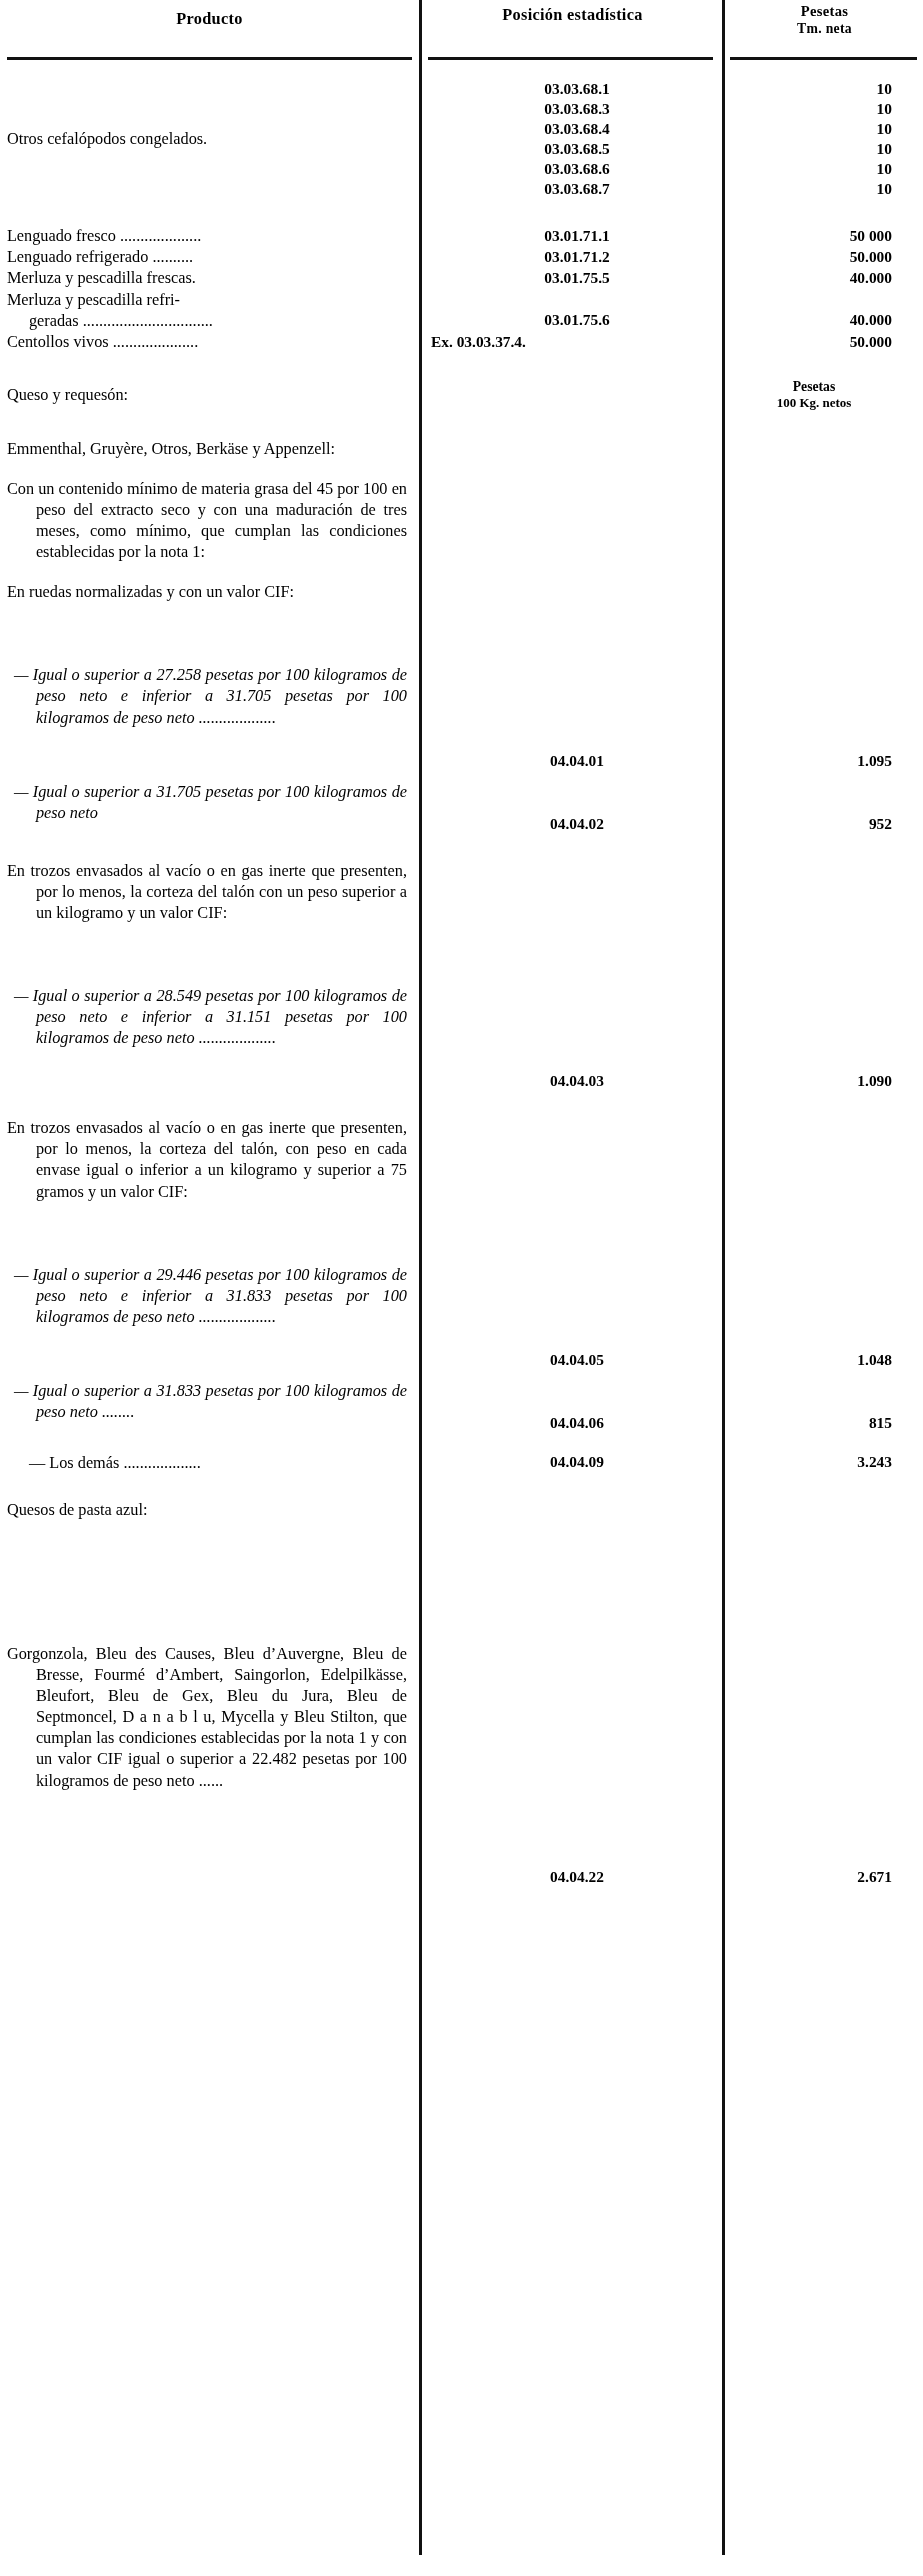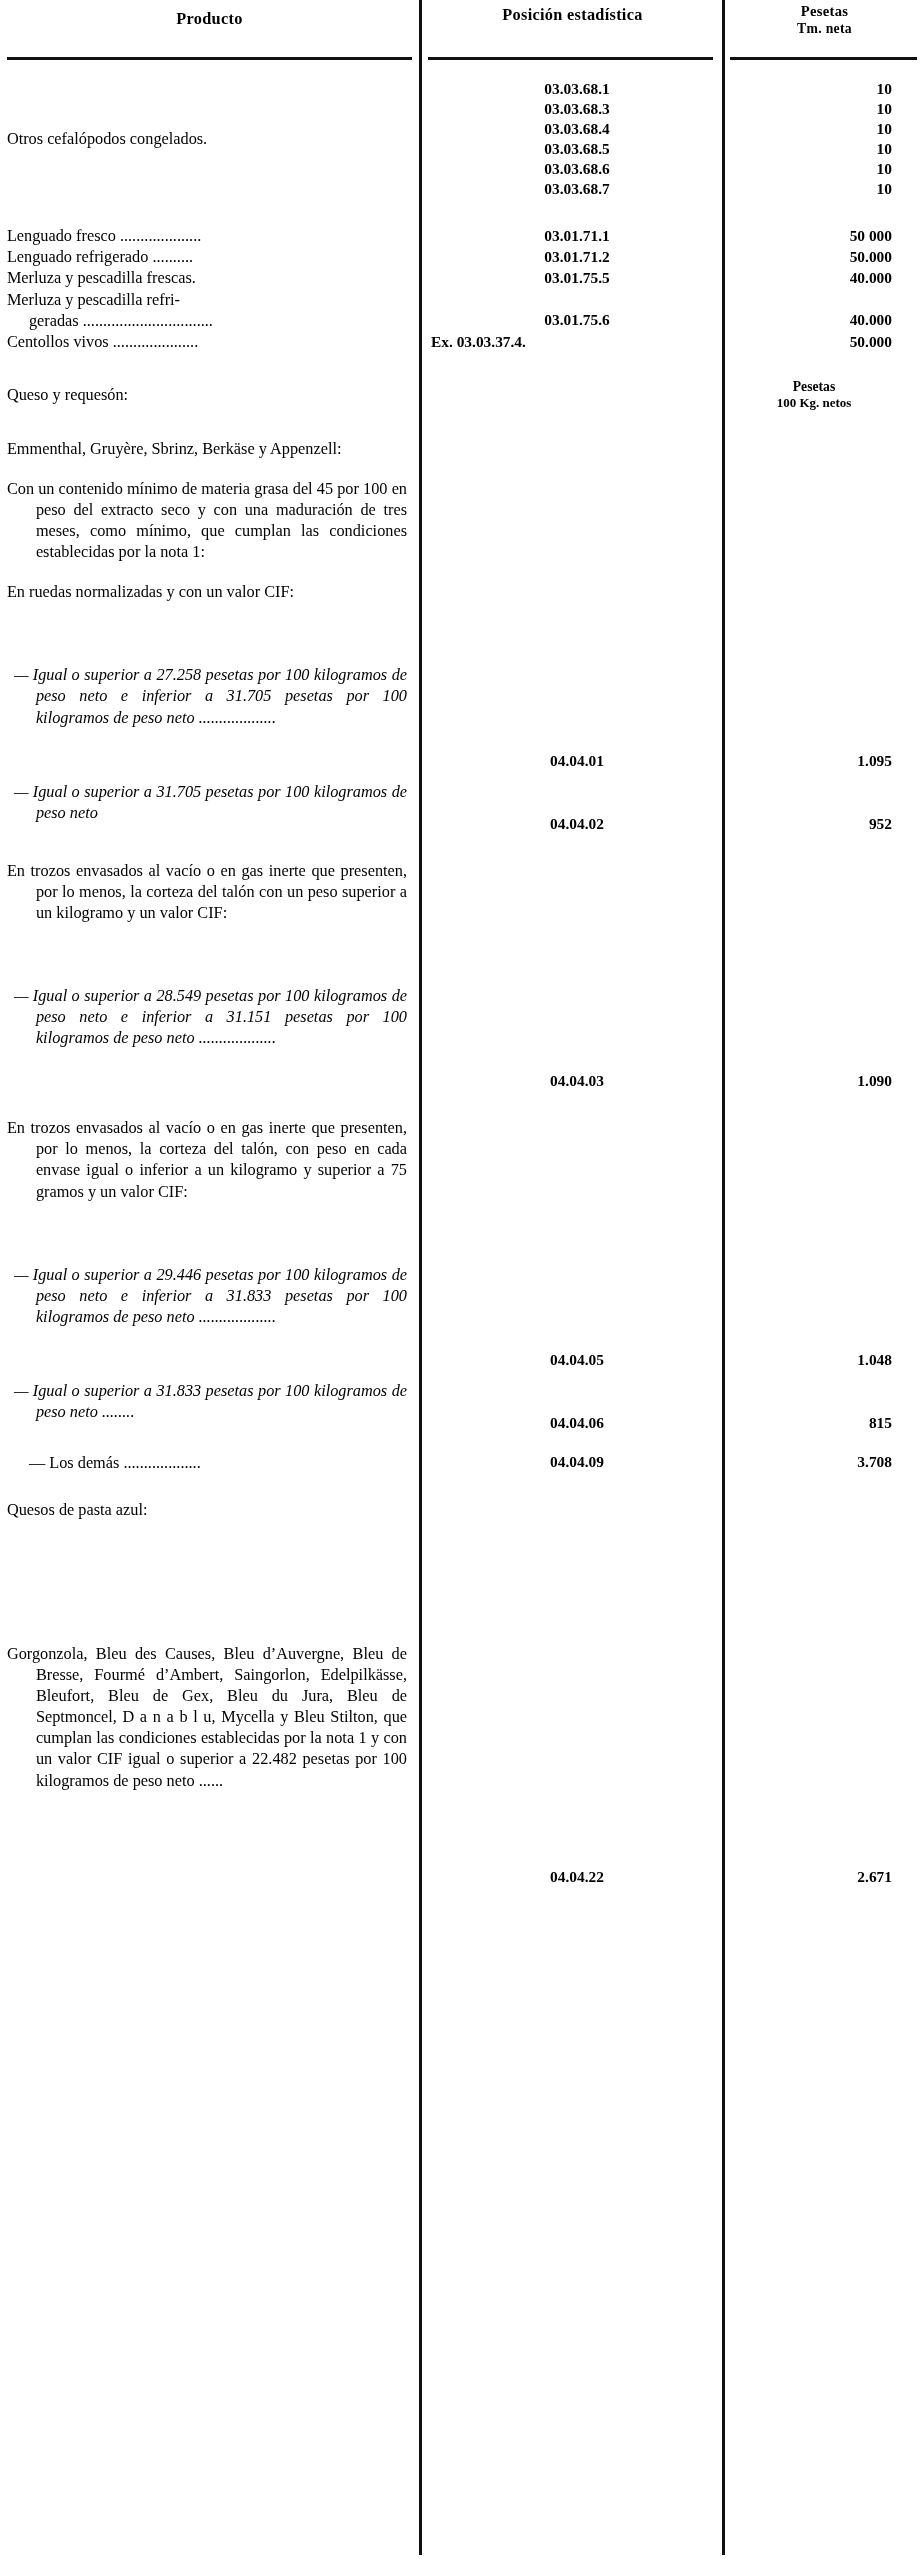--- a/index.html
+++ b/index.html
@@ -242,21 +242,21 @@
           <div>Pesetas</div>
           <div class="l2">100  Kg.  netos</div>
         </div>
       </div>
     </div>
 
     <div class="gap-l"></div>
 
     <div class="row">
       <div class="c-prod">
-        <div class="pline hang2 just">Emmenthal, Gruyère, Sbrinz, Berkäse y Appenzell:</div>
+        <div class="pline hang2 just">Emmenthal, Gruyère, Otros, Berkäse y Appenzell:</div>
       </div>
       <div class="c-pos"></div>
       <div class="c-val"></div>
     </div>
 
     <div class="gap-m"></div>
 
     <div class="row">
       <div class="c-prod">
         <div class="pline hang2 just">Con un contenido mínimo de materia grasa del 45 por 100 en peso del extracto seco y con una maduración de tres meses, como mínimo, que cumplan las condiciones establecidas por la nota 1:</div>
@@ -375,21 +375,21 @@
     <div class="gap-m"></div>
 
     <div class="row">
       <div class="c-prod">
         <div class="pline" style="padding-left:22px">— Los demás ...................</div>
       </div>
       <div class="c-pos">
         <div class="pline">04.04.09</div>
       </div>
       <div class="c-val">
-        <div class="pline">3.708</div>
+        <div class="pline">3.243</div>
       </div>
     </div>
 
     <div class="gap-l"></div>
 
     <div class="row">
       <div class="c-prod">
         <div class="pline">Quesos de pasta azul:</div>
       </div>
       <div class="c-pos"></div>

